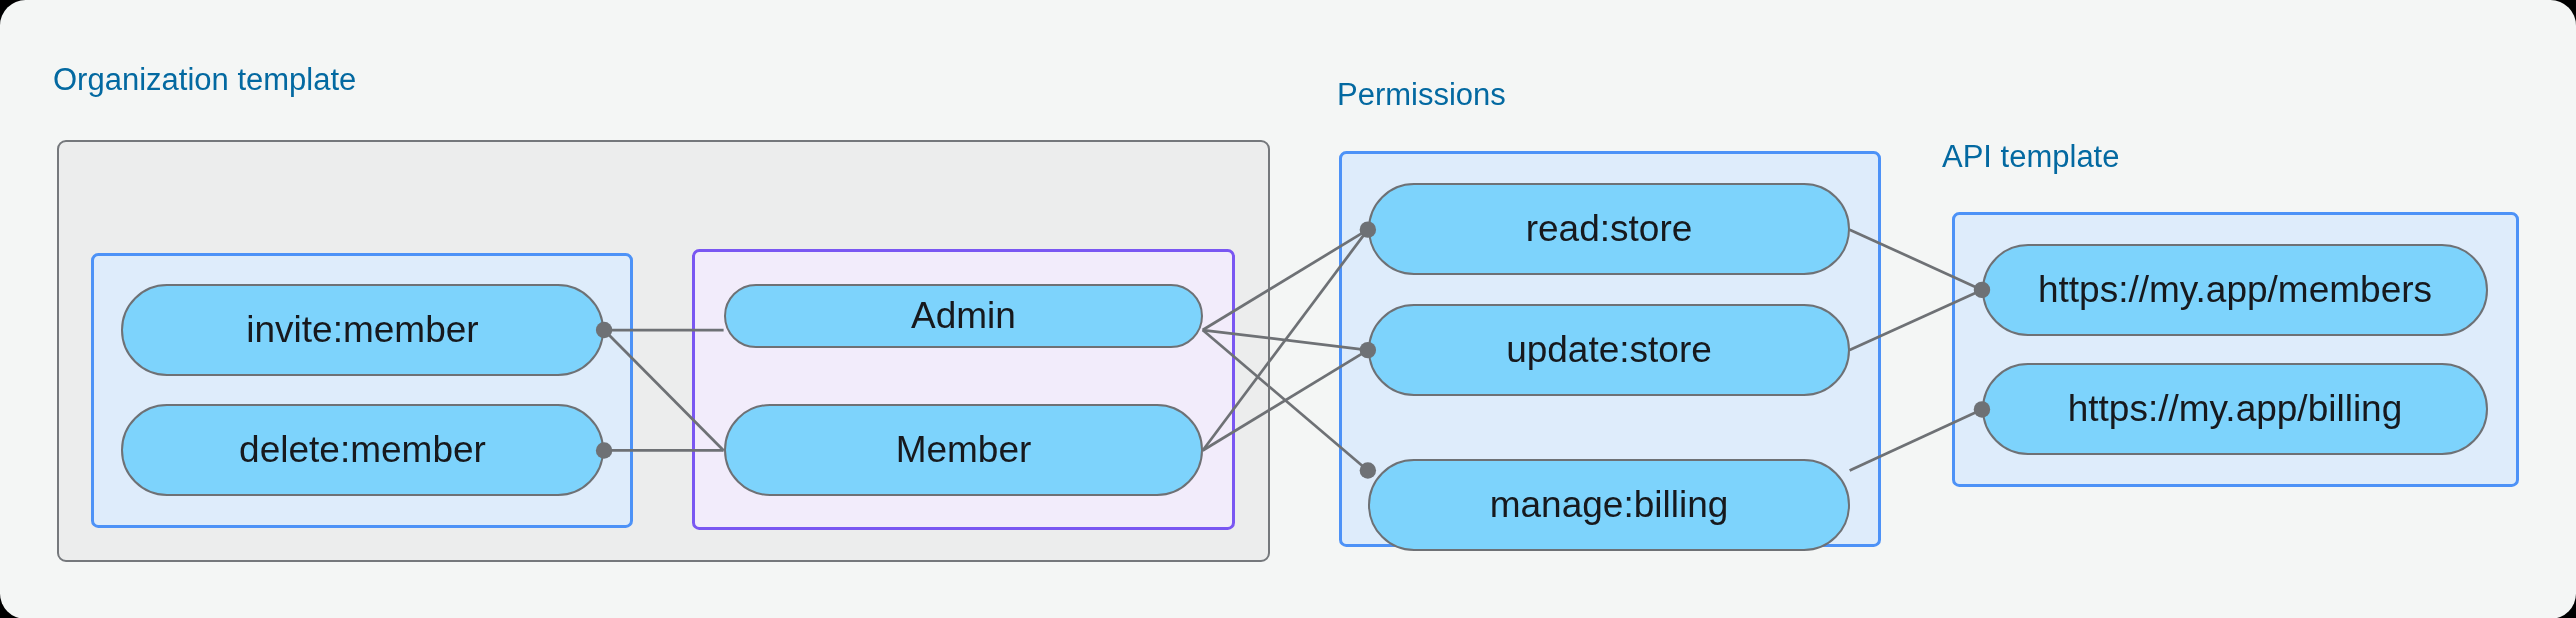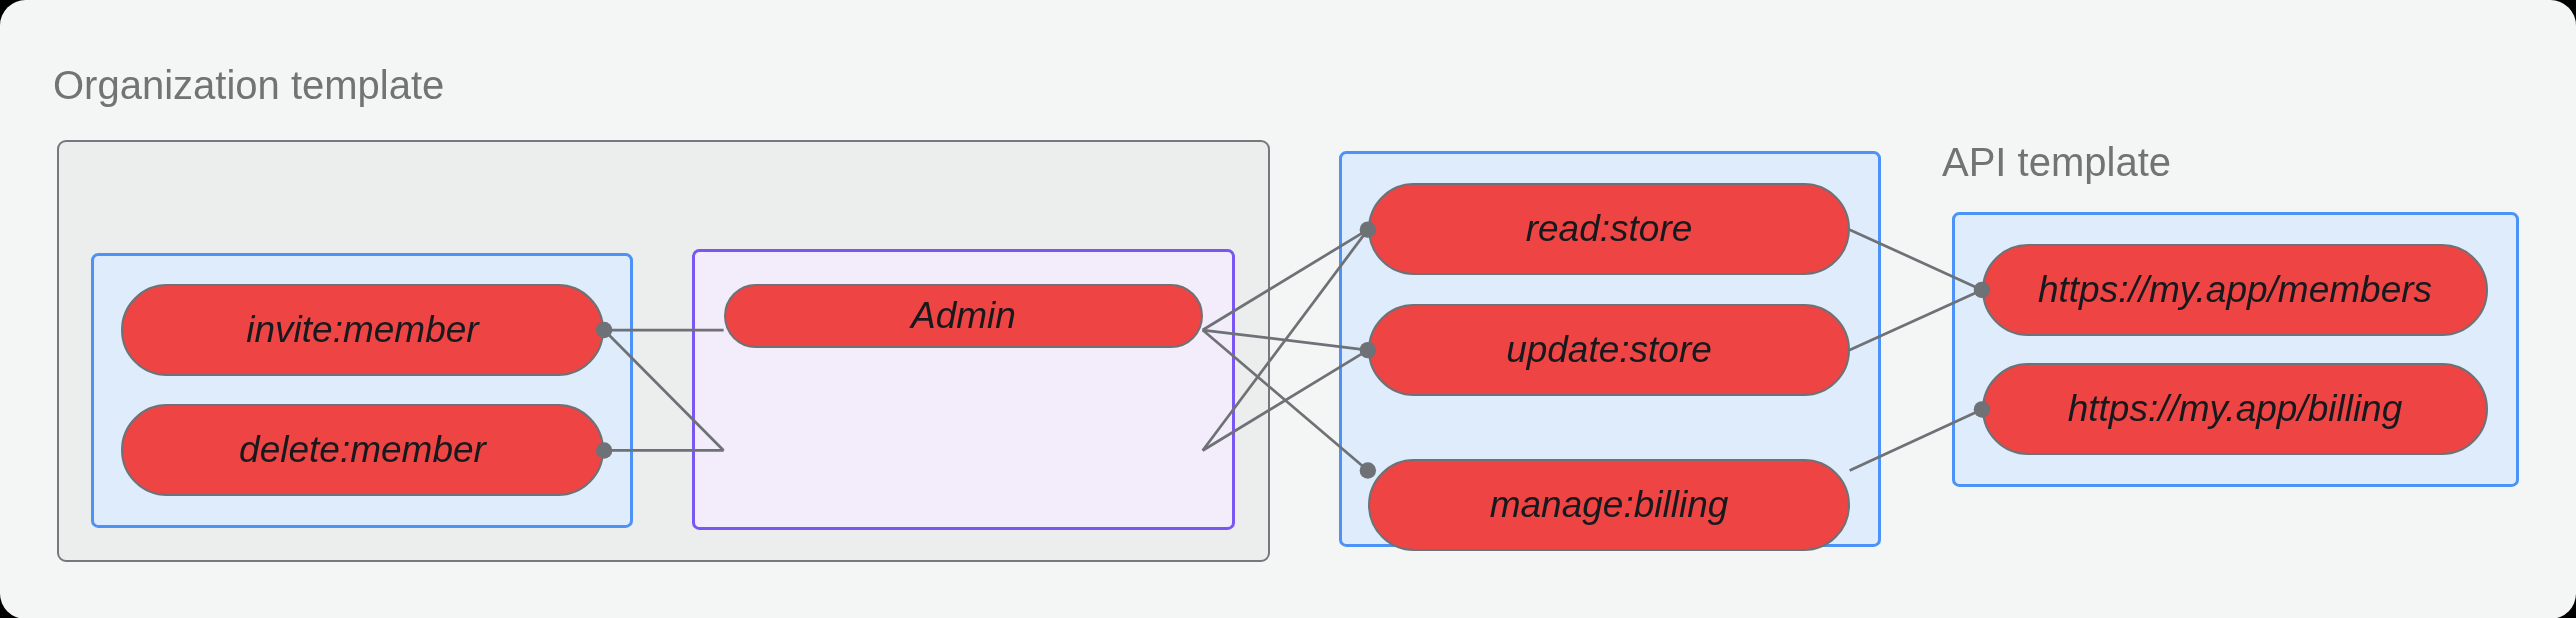--- a/index.html
+++ b/index.html
@@ -11,46 +11,45 @@
   .stage {
     position: relative;
     width: 2576px;
     height: 619px;
     background: #F4F6F5;
     border-radius: 25.6px;
     overflow: hidden;
   }
   .heading {
     position: absolute;
-    font-size: 40px;
+    font-size: 31px;
     line-height: 1.15;
-    color: #737373;
+    color: #0369a1;
     white-space: nowrap;
   }
   .box {
     position: absolute;
     box-sizing: border-box;
     border-radius: 9px;
   }
   .box.gray   { background: #ECEDED; border: 2.7px solid #75787C; }
   .box.blue   { background: #DEECFB; border: 3.7px solid #4D92F7; border-radius: 7.3px; }
   .box.purple { background: #F2ECFB; border: 3.7px solid #7A57F2; border-radius: 7.3px; }
   .pill {
     position: absolute;
     box-sizing: border-box;
-    background: #ef4444;
+    background: #7dd3fc;
     border: 2.7px solid #6E7175;
     border-radius: 912px;
     display: flex;
     align-items: center;
     justify-content: center;
     font-size: 37px;
     color: #17191D;
     white-space: nowrap;
-    font-style: italic;
   }
   .overlay {
     position: absolute;
     left: 0; top: 0;
     width: 2576px;
     height: 619px;
     pointer-events: none;
   }
 
   
@@ -79,31 +78,33 @@
   #n-billing { left: 1982px; top: 363px; width: 506px; height: 92px; }
 </style>
 </head>
 <body>
 
 <div class="stage">
 
   <div class="heading" id="h-template">Organization template</div>
   <div class="heading" id="h-orgperms">Organization permissions</div>
   <div class="heading" id="h-orgroles">Organization roles</div>
+  <div class="heading" id="h-permissions">Permissions</div>
   <div class="heading" id="h-api">API template</div>
 
   <div class="box gray" id="box-template"></div>
   <div class="box blue" id="box-orgperms"></div>
   <div class="box purple" id="box-orgroles"></div>
   <div class="box blue" id="box-permissions"></div>
   <div class="box blue" id="box-api"></div>
 
   <div class="pill" id="n-invite">invite:member</div>
   <div class="pill" id="n-delete">delete:member</div>
   <div class="pill" id="n-admin">Admin</div>
+  <div class="pill" id="n-member">Member</div>
   <div class="pill" id="n-read">read:store</div>
   <div class="pill" id="n-update">update:store</div>
   <div class="pill" id="n-manage">manage:billing</div>
   <div class="pill" id="n-billing">https://my.app/billing</div>
   <div class="pill" id="n-members">https://my.app/members</div>
 
   <svg class="overlay" id="edges-svg" viewBox="0 0 2823 678">
       <line x1="662" y1="361.5" x2="793" y2="361.5" stroke="#6E7175" stroke-width="3"></line>
       <line x1="662" y1="361.5" x2="793" y2="493.5" stroke="#6E7175" stroke-width="3"></line>
       <line x1="662" y1="493.5" x2="793" y2="493.5" stroke="#6E7175" stroke-width="3"></line>

